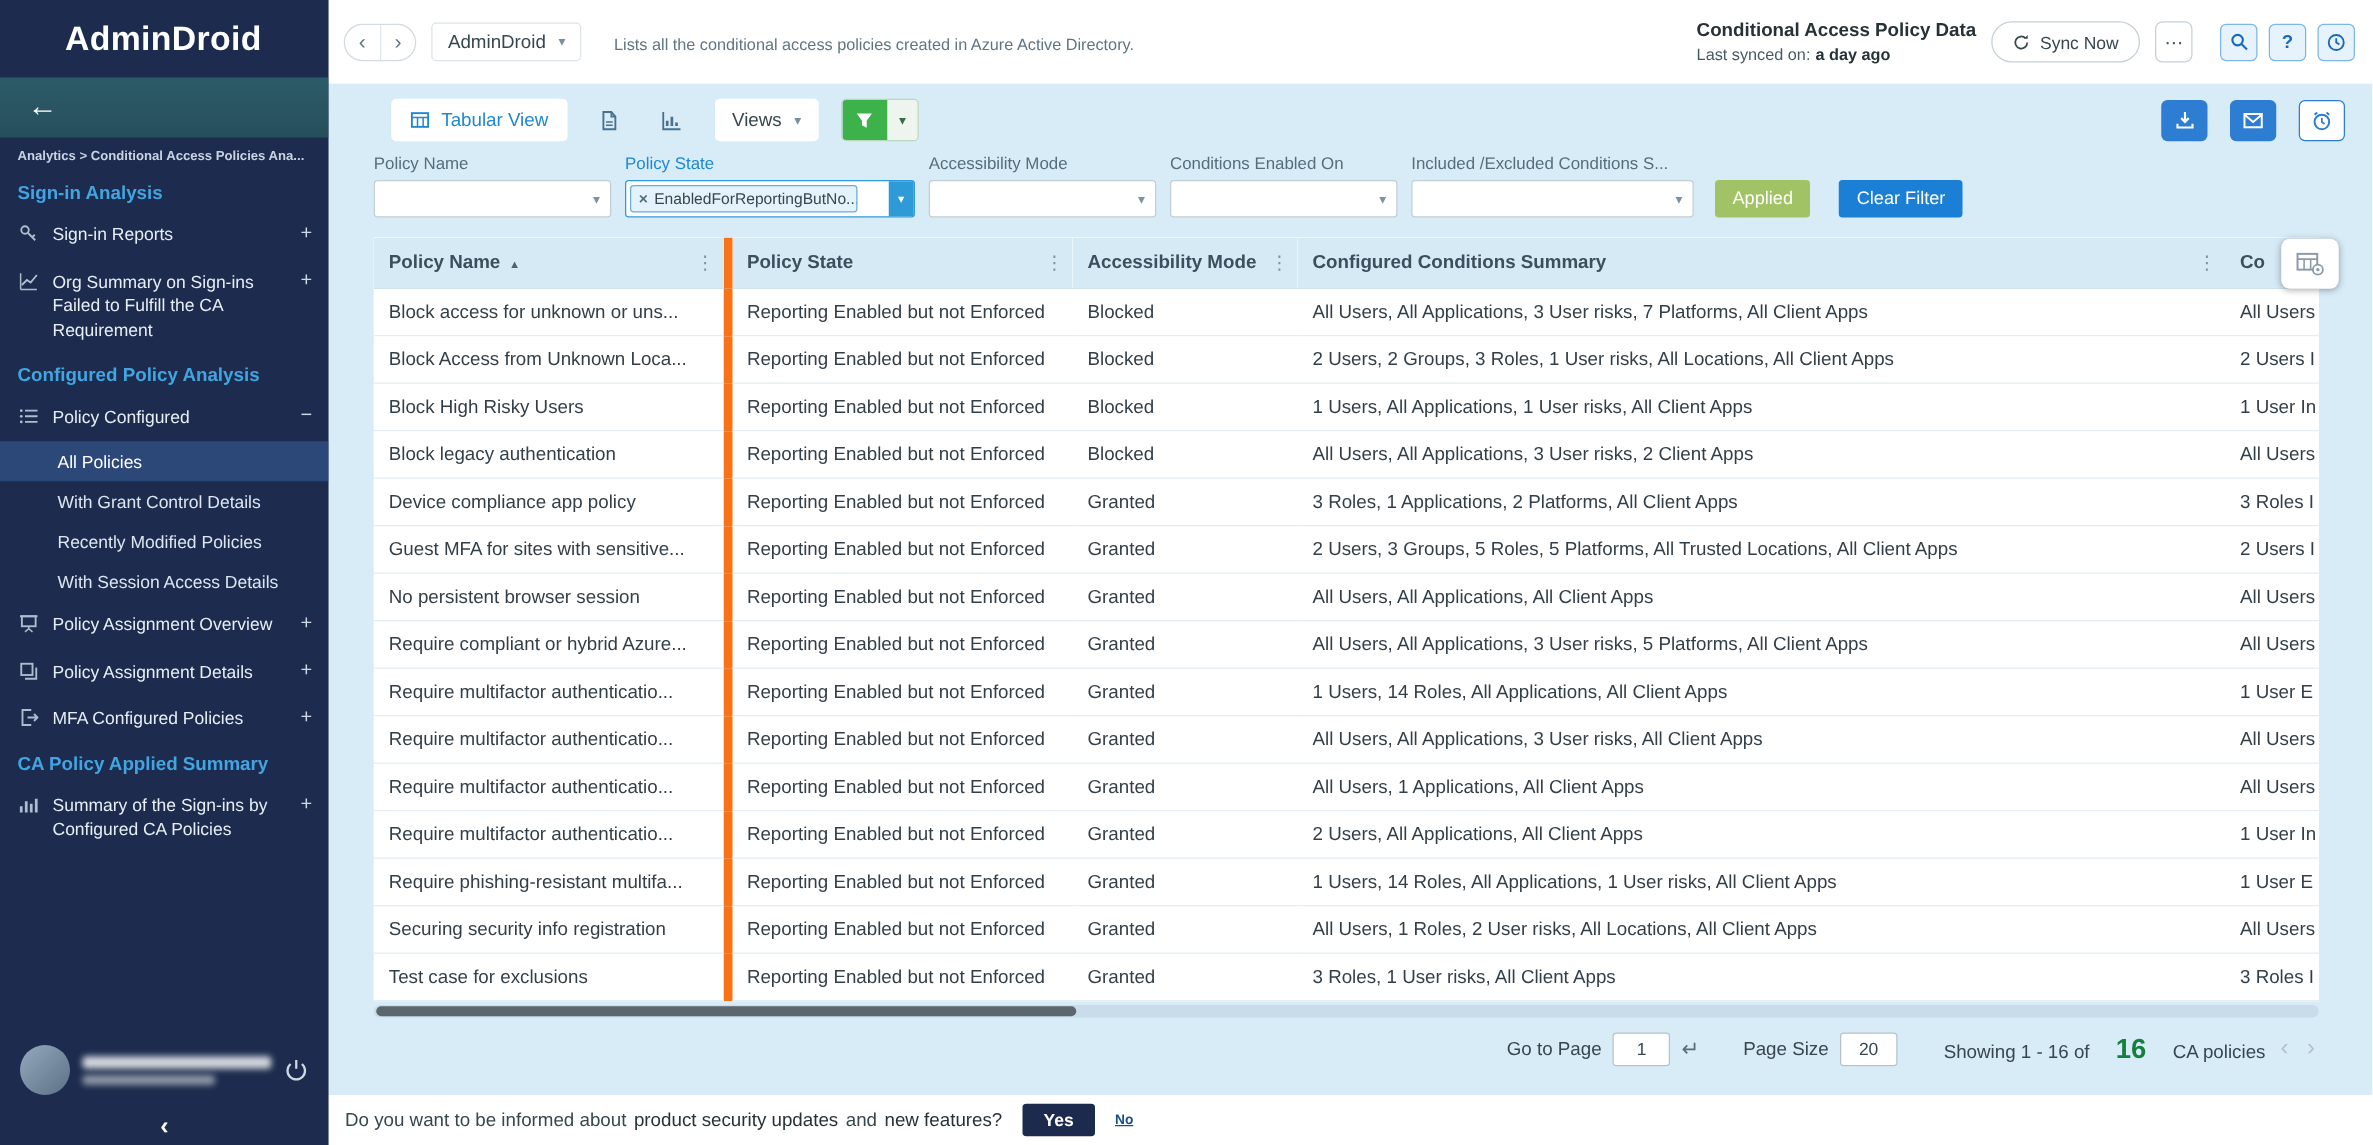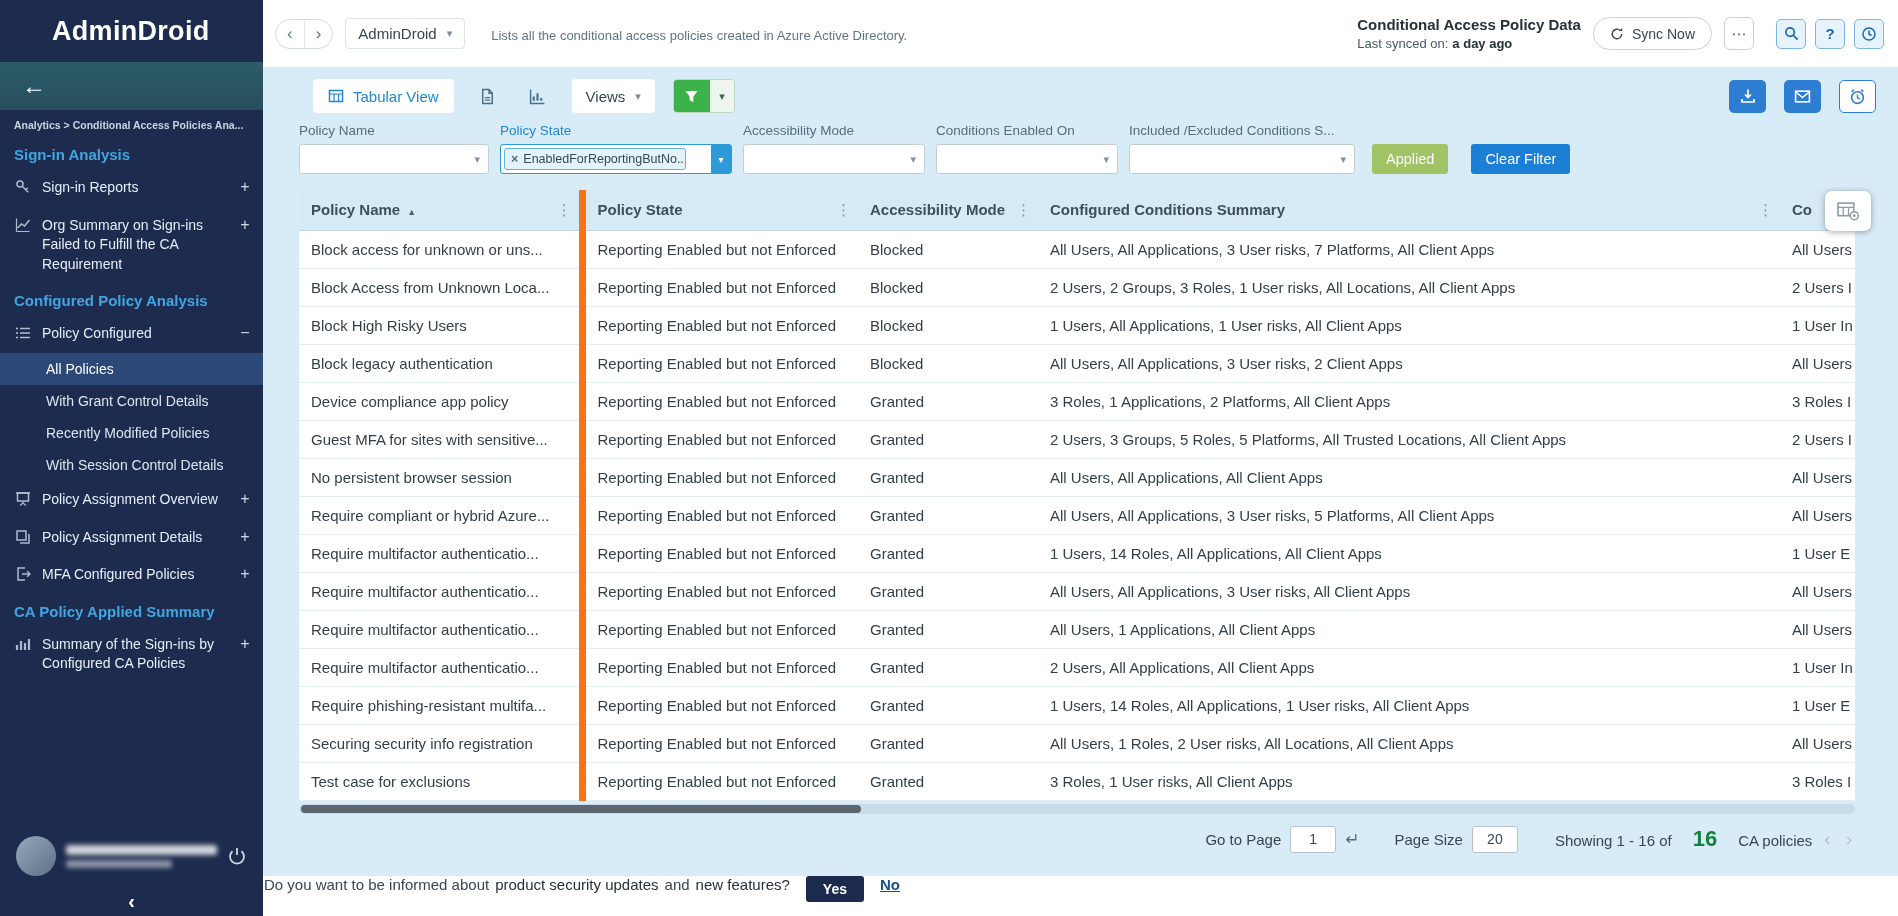--- a/index.html
+++ b/index.html
@@ -95,24 +95,24 @@
   
   .pager { width:1556px; display:flex; align-items:center; justify-content:flex-end; gap:9px; padding:12px 0 10px; font-size:15px; color:#37474f; }
   .pg-input { width:46px; height:27px; border:1px solid #b6c2cb; border-radius:3px; text-align:center; font-size:14px; font-family:inherit; color:#37474f; background:#fff; }
   .enter-icon { color:#546e7a; font-size:17px; margin-right:14px; }
   .size-label { margin-left:12px; }
   .showing { display:flex; align-items:baseline; gap:21px; margin-left:28px; }
   .showing .total { font-size:22px; font-weight:700; color:#15803d; }
   .pg-arrow { color:#b3c1ca; font-size:19px; padding:0 3px; cursor:default; }
 
   
-  .notify { height:40px; min-height:40px; background:#fff; display:flex; align-items:flex-start; gap:6px; padding-left:1px; font-size:15px; color:#37474f; }
+  .notify { height:40px; min-height:40px; background:#fff; display:flex; align-items:center; gap:6px; padding-left:13px; font-size:15px; color:#37474f; }
   .notify b { font-weight:400; color:#263238; }
   .yes-btn { background:#1c2b4d; color:#fff; border:none; border-radius:3px; height:26px; padding:0 17px; font-size:14px; font-weight:700; margin-left:10px; cursor:pointer; font-family:inherit; }
-  .no-link { color:#1a4f8b; font-weight:600; margin-left:10px; text-decoration:underline; cursor:pointer; font-size:15px; }
+  .no-link { color:#1a4f8b; font-weight:600; margin-left:10px; text-decoration:underline; cursor:pointer; font-size:11px; }
 </style>
 </head>
 <body>
 
 <div class="app">
 
   <aside class="sidebar">
     <div class="logo">AdminDroid</div>
     <div class="back-strip">
       <span class="back-arrow">←</span>
@@ -155,21 +155,21 @@
               <circle cx="2" cy="12.5" r="1.1" fill="currentColor"></circle>
             </svg>
         </span>
         <span class="nav-label">Policy Configured</span>
         <span class="nav-expand">−</span>
       </div>
       <div class="subnav">
         <div class="sub-item active">All Policies</div>
         <div class="sub-item">With Grant Control Details</div>
         <div class="sub-item">Recently Modified Policies</div>
-        <div class="sub-item">With Session Control Details</div>
+        <div class="sub-item">With Session Access Details</div>
       </div>
 
       <div class="nav-item">
         <span class="nav-icon">
           <svg width="16" height="16" viewBox="0 0 16 16">
               <path d="M1 2h14" stroke="currentColor" stroke-width="1.5"></path>
               <rect x="2.5" y="2" width="11" height="8" fill="none" stroke="currentColor" stroke-width="1.5"></rect>
               <path d="M8 10v2M5 14.5l3-2.5 3 2.5" stroke="currentColor" stroke-width="1.2" fill="none"></path>
             </svg>
         </span>

